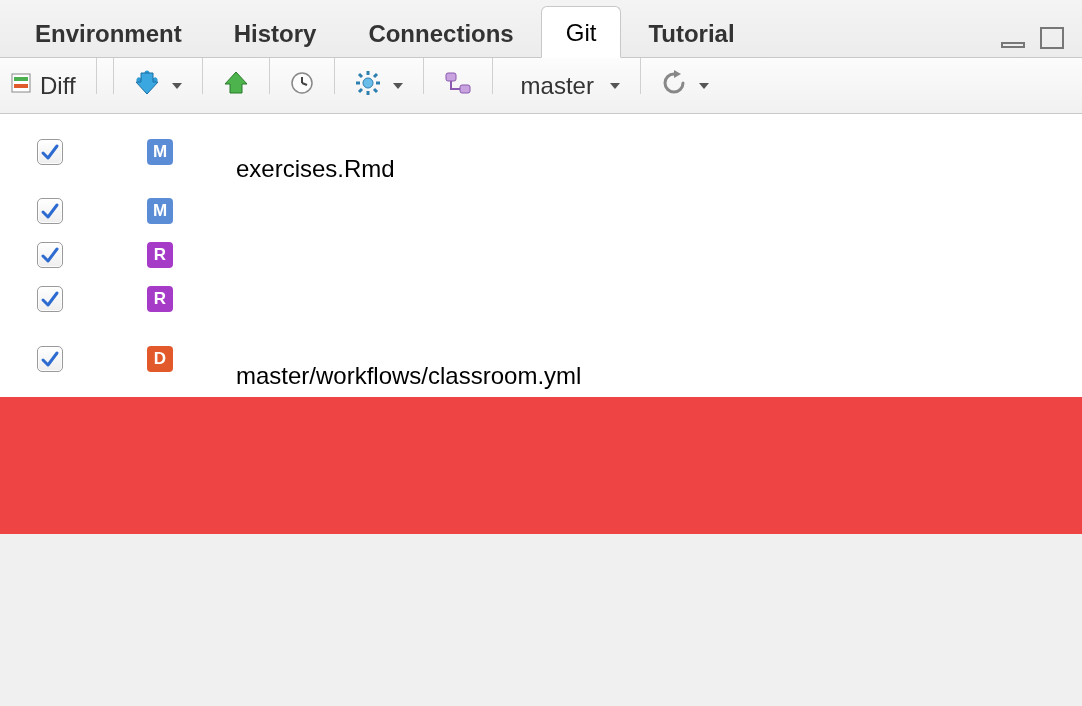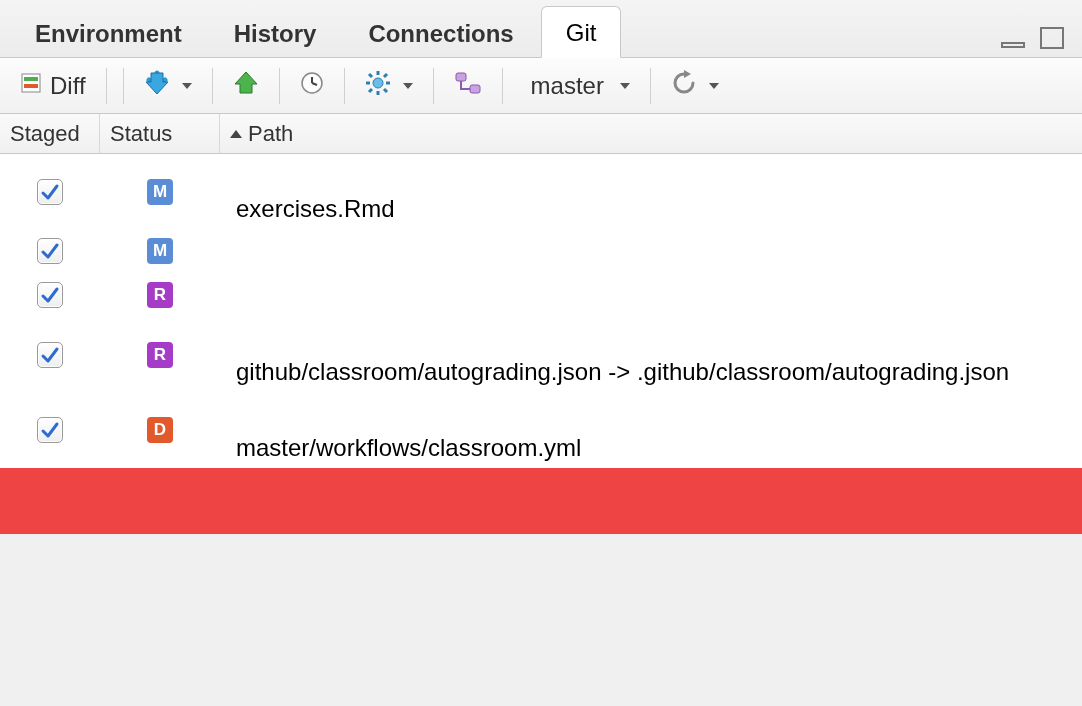--- a/index.html
+++ b/index.html
@@ -52,25 +52,24 @@
     bottom: 8px;
     display: flex;
     gap: 14px;
     align-items: flex-end;
   }
   .window-controls svg { display:block; }
 
   
   .toolbar {
     display: flex;
-    align-items: center;
     height: 56px;
     background: linear-gradient(#fcfcfc, #f1f1f1);
     border-bottom: 1px solid #c8c8c8;
-    padding: 0 10px;
+    padding: 0 0;
     gap: 4px;
   }
   .tb-btn {
     display: flex;
     align-items: center;
     gap: 8px;
     padding: 6px 10px;
     border-radius: 4px;
     cursor: pointer;
   }
@@ -168,20 +167,21 @@
 </head>
 <body>
 
 <div class="panel">
 
   <div class="tab-bar">
     <div class="tab">Environment</div>
     <div class="tab">History</div>
     <div class="tab">Connections</div>
     <div class="tab active">Git</div>
+    <div class="tab">Tutorial</div>
 
     <div class="window-controls">
       <span>
         <svg width="26" height="18">
             <rect x="2" y="12" width="22" height="4" fill="none" stroke="#777" stroke-width="2"></rect>
           </svg>
       </span>
       <span>
         <svg width="24" height="22">
             <rect x="1" y="1" width="22" height="20" fill="none" stroke="#777" stroke-width="2"></rect>
@@ -286,28 +286,20 @@
       <span>
         <svg width="26" height="26">
           <path d="M 22 13 A 9 9 0 1 1 13 4" fill="none" stroke="#888" stroke-width="3" stroke-linecap="round"></path>
           <path d="M 13 0 L 20 4 L 13 8 Z" fill="#888"></path>
         </svg>
       </span>
       <span class="tb-caret"></span>
     </div>
   </div>
 
-  <div class="table-header">
-    <div class="th staged">Staged</div>
-    <div class="th status">Status</div>
-    <div class="th path">
-      <span class="sort-caret"></span>
-      <span>Path</span>
-    </div>
-  </div>
 
   <div class="table-body" id="rows-host">
       <div class="row">
         <div class="cell staged">
           <div class="chk">
             <svg width="20" height="20">
               <polyline points="3,11 8,16 17,4" fill="none" stroke="#2d6bd0" stroke-width="3" stroke-linecap="round" stroke-linejoin="round"></polyline>
             </svg>
           </div>
         </div>
@@ -344,21 +336,20 @@
         <div class="cell staged">
           <div class="chk">
             <svg width="20" height="20">
               <polyline points="3,11 8,16 17,4" fill="none" stroke="#2d6bd0" stroke-width="3" stroke-linecap="round" stroke-linejoin="round"></polyline>
             </svg>
           </div>
         </div>
         <div class="cell status">
           <div class="badge R">R</div>
         </div>
-        <div class="cell path">github/classroom/autograding.json -&gt; .github/classroom/autograding.json</div>
       </div>
       <div class="row">
         <div class="cell staged">
           <div class="chk">
             <svg width="20" height="20">
               <polyline points="3,11 8,16 17,4" fill="none" stroke="#2d6bd0" stroke-width="3" stroke-linecap="round" stroke-linejoin="round"></polyline>
             </svg>
           </div>
         </div>
         <div class="cell status">

